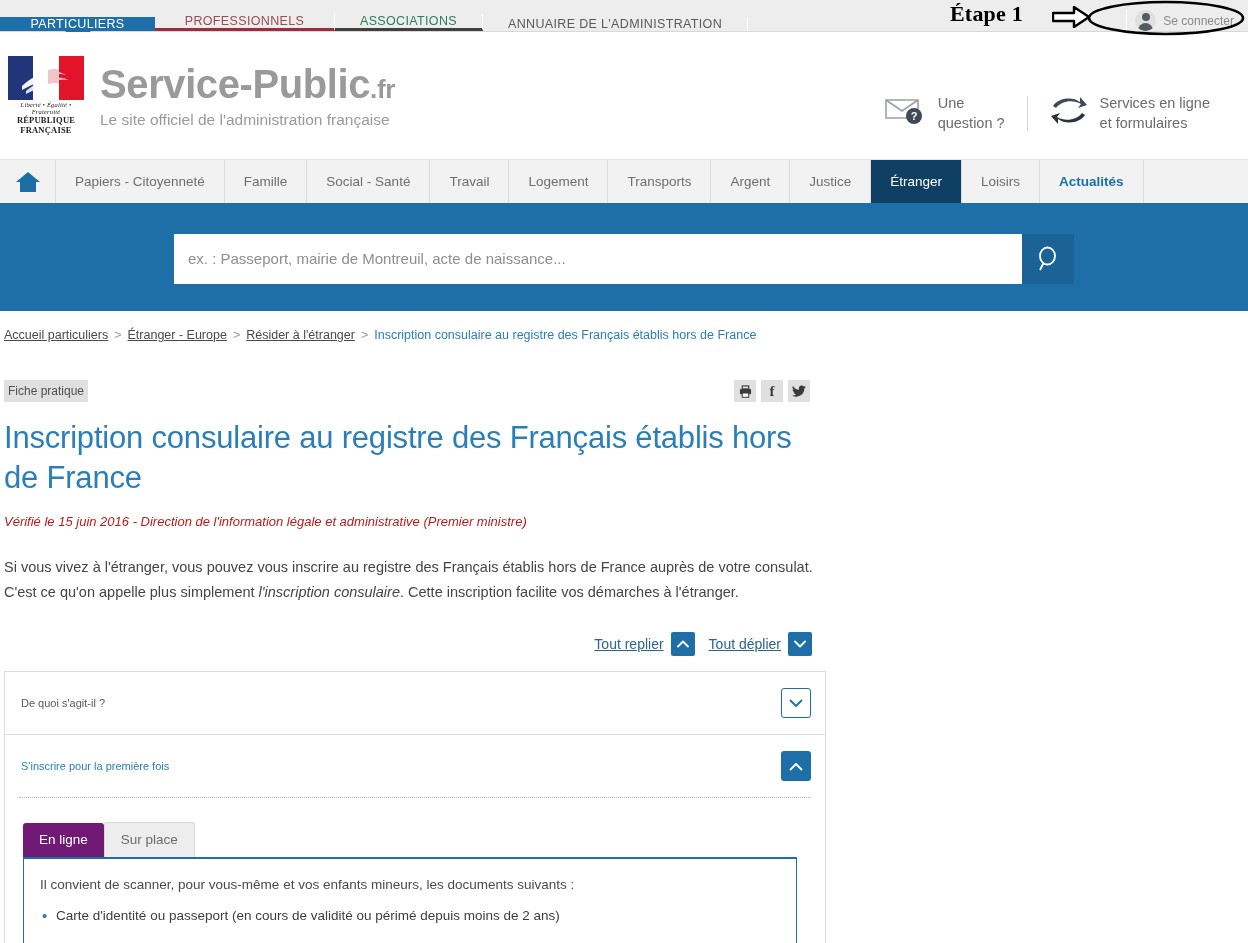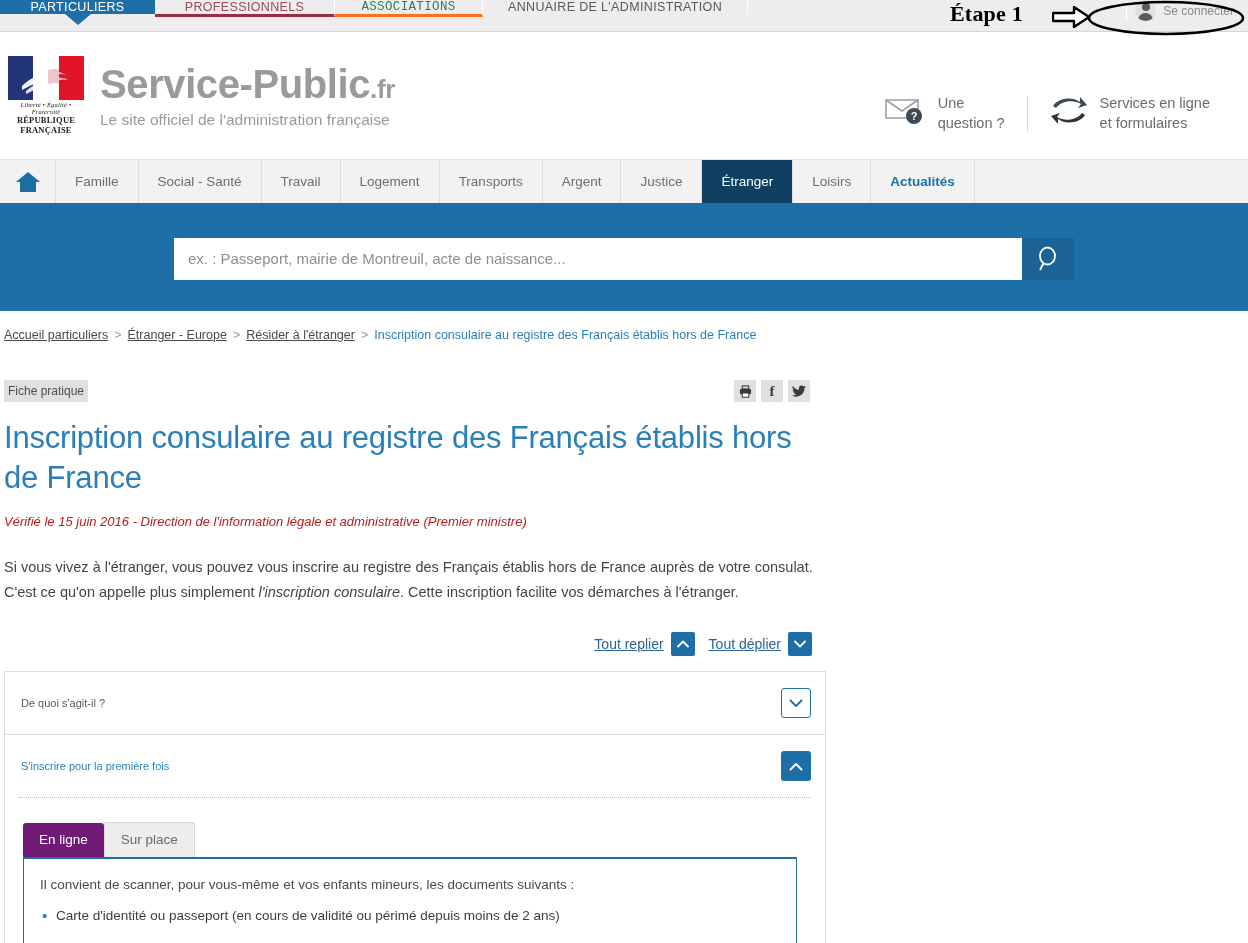--- a/index.html
+++ b/index.html
@@ -11,21 +11,21 @@
     font-family: "Liberation Sans", sans-serif;
     -webkit-font-smoothing: antialiased;
   }
 
   
   .audience-bar {
     position: relative;
     height: 32px;
     background: #ededed;
     display: flex;
-    align-items: flex-start;
+    align-items: flex-end;
     border-bottom: 1px solid #d8d8d8;
   }
   .aud-tab {
     position: relative;
     display: flex; align-items: center; justify-content: center;
     font-size: 12.5px;
     letter-spacing: 0.35px;
     color: #767676;
     padding: 0 18px;
     background: #ededed;
@@ -42,21 +42,21 @@
   .aud-tab.t-part .caret {
     position: absolute;
     bottom: -11px; left: 50%;
     transform: translateX(-50%);
     width: 0; height: 0;
     border-left: 13px solid transparent;
     border-right: 13px solid transparent;
     border-top: 11px solid #1e6fa8;
   }
   .aud-tab.t-pro { color: #9c4a55; min-width: 180px; border-bottom: 3px solid #9c2c40; }
-  .aud-tab.t-asso { color: #2e7d5b; min-width: 148px; border-bottom: 3px solid #f97316; font-family: Liberation Mono, monospace; }
+  .aud-tab.t-asso { color: #2e7d5b; min-width: 148px; border-bottom: 3px solid #404040; }
   .aud-tab.t-annu { min-width: 265px; color: #5a5a5a; }
   .aud-spacer { flex: 1; background: #ededed; border-left: 1px solid #ffffff; }
 
   .login-area {
     display: flex; align-items: center;
     padding: 0 14px 0 8px;
     background: #ededed;
     cursor: pointer;
     gap: 7px;
     border-left: 1px solid #ffffff;
@@ -148,21 +148,21 @@
   }
   .nav-item.active { background: #0f3f63; color: #ffffff; }
   .nav-item.accent { color: #1e6fa8; font-weight: bold; }
   .nav-tail { flex: 1; background: #f2f2f2; }
 
   
   .searchband {
     height: 105px; background: #1e6fa8;
     display: flex; align-items: center; justify-content: center;
   }
-  .searchwrap { display: flex; width: 900px; height: 42px; border-radius: 23px; }
+  .searchwrap { display: flex; width: 900px; height: 50px; border-radius: 23px; }
   .search-input {
     flex: 1; border: none; outline: none;
     background: #ffffff;
     font-size: 15px; color: #4a4a4a;
     padding: 0 14px;
     font-family: "Liberation Sans", sans-serif;
   }
   .search-input::placeholder { color: #8e8e8e; }
   .search-btn {
     width: 52px; background: #1b6396; border: none; cursor: pointer;
@@ -343,20 +343,23 @@
 
 <div class="mainnav">
   <div class="nav-home">
     <svg width="26" height="24" viewBox="0 0 26 24">
       <path d="M13 2 L25 12 L21 12 L21 22 L5 22 L5 12 L1 12 Z" fill="#1d6ea4"></path>
       <path d="M13 6 L20 12.5 L20 21 L6 21 L6 12.5 Z" fill="#1d6ea4"></path>
       <path d="M13 5 L21.5 12.5 L4.5 12.5 Z" fill="#ffffff" opacity="0"></path>
     </svg>
   </div>
   <div class="nav-item">
+      <span>Papiers - Citoyenneté</span>
+    </div>
+  <div class="nav-item">
       <span>Famille</span>
     </div>
   <div class="nav-item">
       <span>Social - Santé</span>
     </div>
   <div class="nav-item">
       <span>Travail</span>
     </div>
   <div class="nav-item">
       <span>Logement</span>

